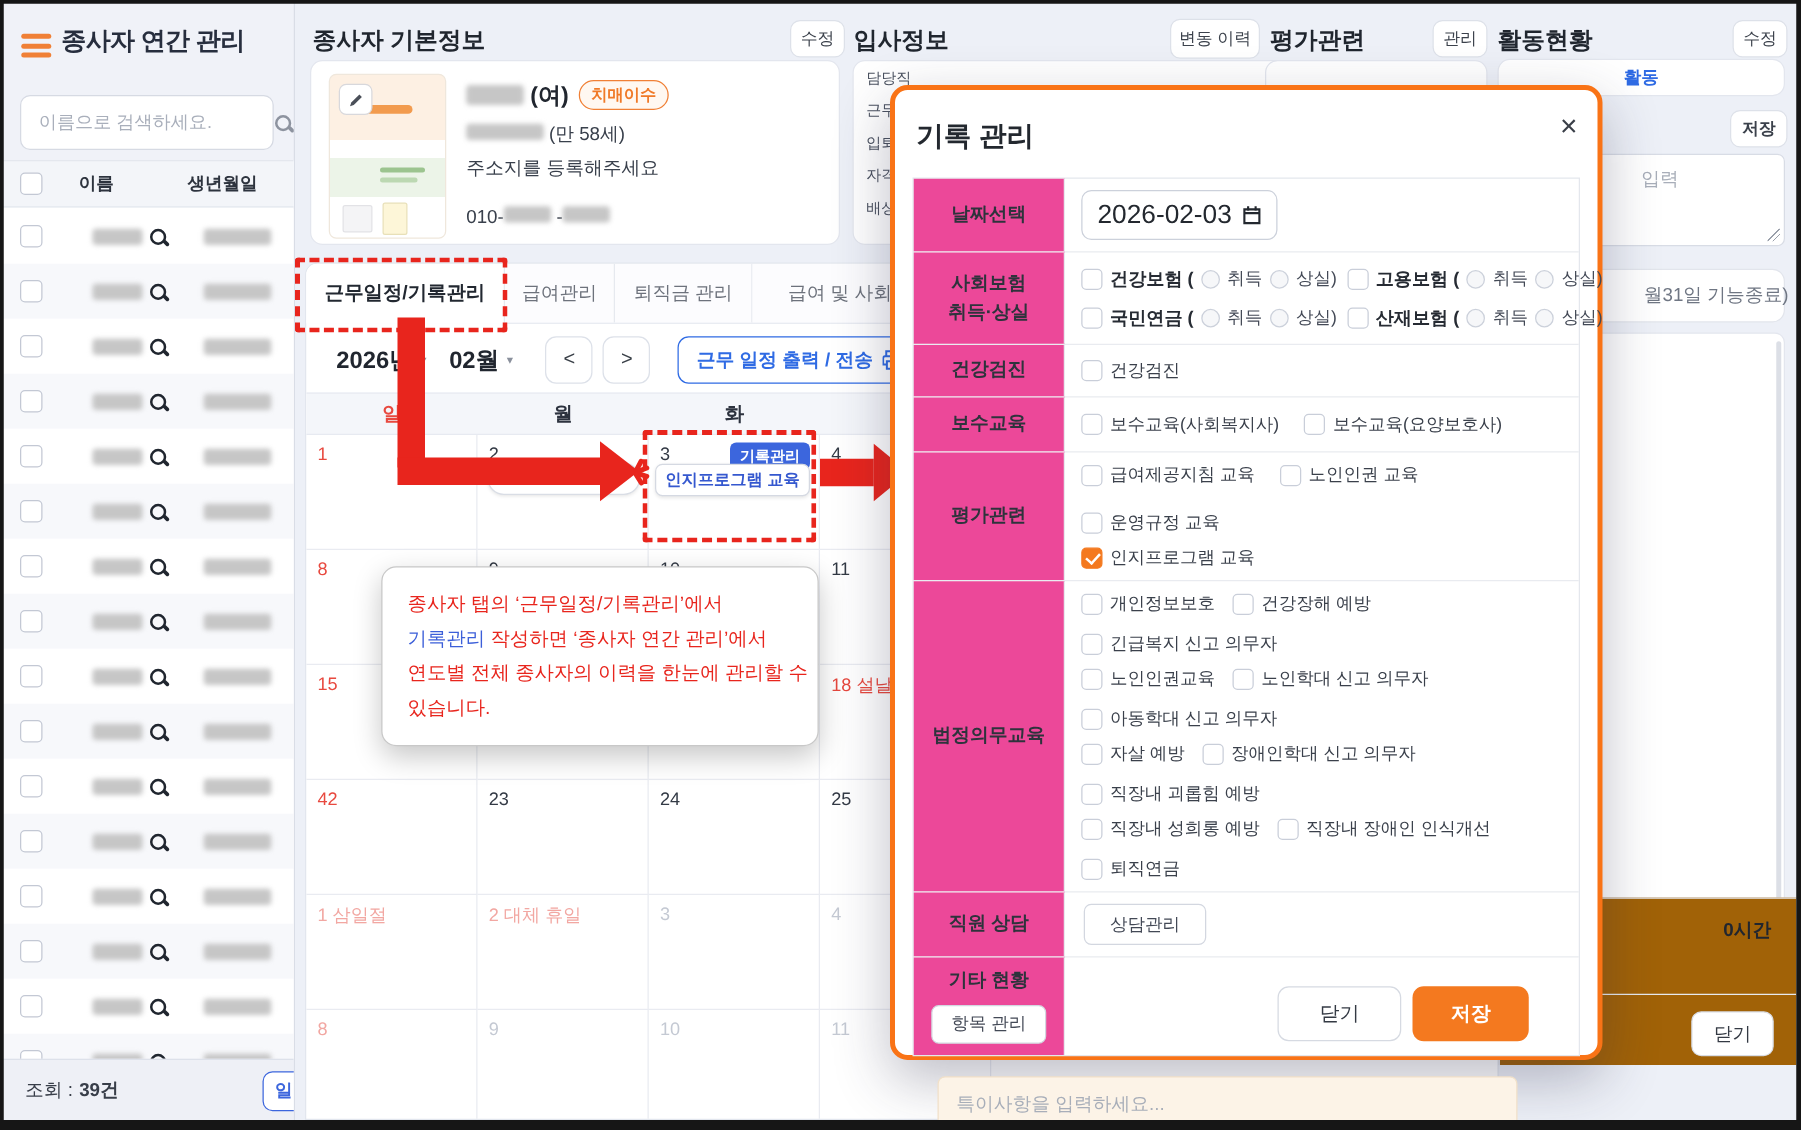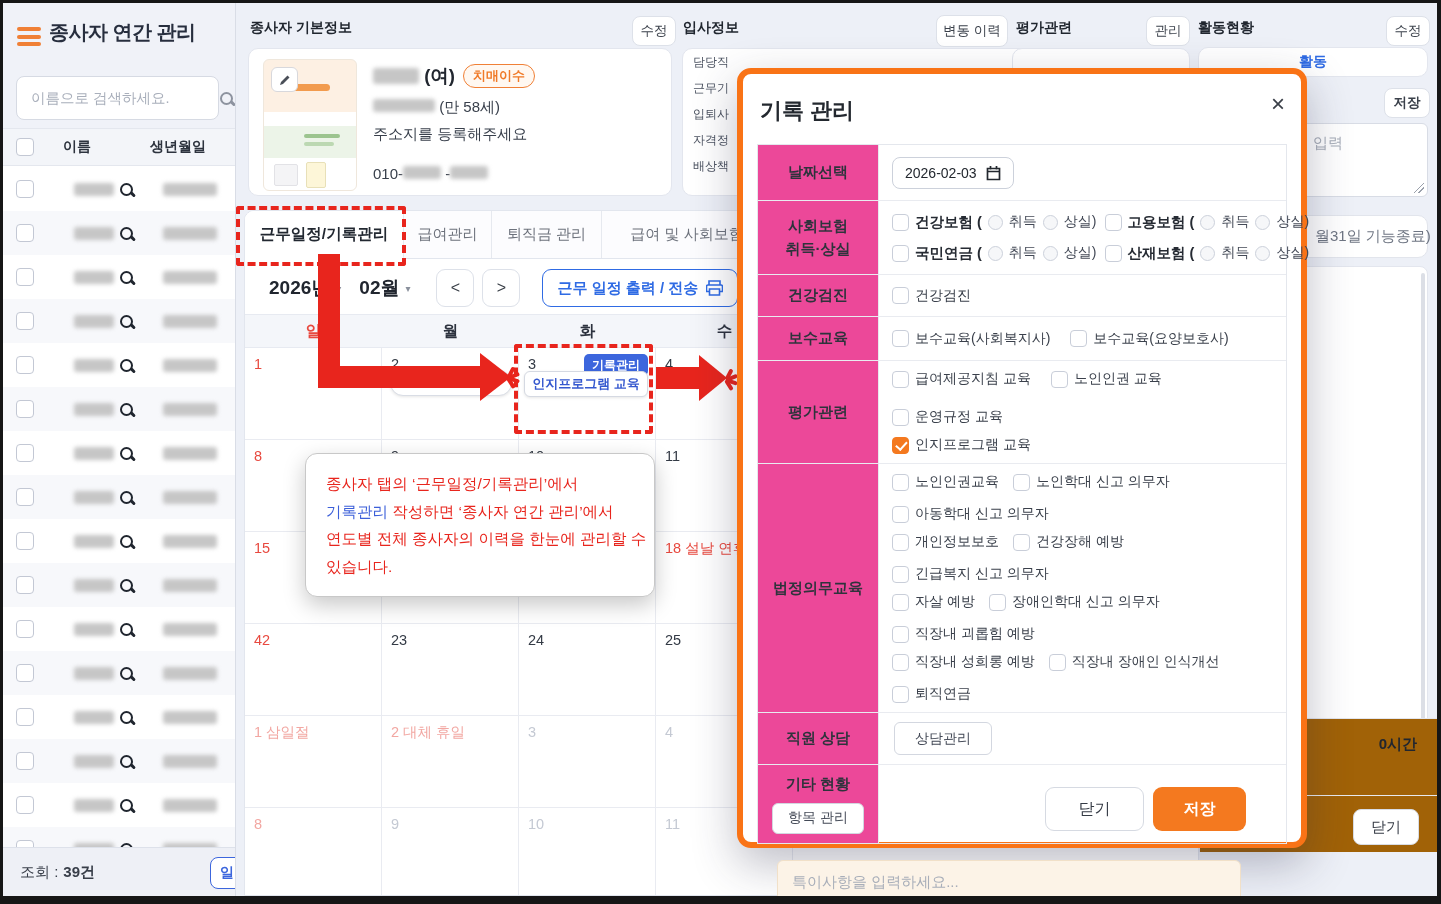--- a/index.html
+++ b/index.html
@@ -39,21 +39,21 @@
   .w52{width:54px;}
   .sb-row .mag{margin-left:6px;}
   .sb-row .date{margin-left:30px;}
   .sb-foot{position:absolute;left:0;bottom:8px;width:235px;height:49px;background:#eef0f6;border-top:1px solid #dde1ea;display:flex;align-items:center;font-size:15px;color:#383e49;}
   .sb-foot .lbl{margin-left:20px;}
   .sb-foot b{margin-left:5px;font-weight:800;}
   .sb-foot .pbtn{position:absolute;left:210px;top:9px;width:60px;height:32px;background:#fff;border:1.5px solid #3c66dd;border-radius:8px;color:#3c66dd;font-size:14px;font-weight:700;display:flex;align-items:center;padding-left:9px;cursor:pointer;}
 
   
   .main{position:absolute;left:236px;top:0;right:0;bottom:0;background:#edf0f7;}
-  .sec-title{position:absolute;font-size:14px;font-weight:800;color:#20262f;white-space:nowrap;}
+  .sec-title{position:absolute;font-size:19px;font-weight:800;color:#20262f;white-space:nowrap;}
   .hbtn{position:absolute;background:#fff;border:1px solid #dde1e9;border-radius:8px;font-size:13.5px;color:#3b414b;display:flex;align-items:center;justify-content:center;cursor:pointer;white-space:nowrap;}
   .card{position:absolute;background:#fff;border:1px solid #e3e6ee;border-radius:10px;}
   .photo{position:absolute;left:14px;top:10px;width:94px;height:132px;border-radius:6px;border:1px solid #efe7dc;overflow:hidden;background:linear-gradient(#fdf0e3 0,#fdf0e3 52px,#ffffff 52px,#ffffff 66px,#ecf4e8 66px,#ecf4e8 98px,#ffffff 98px);}
   .photo .ph1{position:absolute;left:26px;top:24px;width:40px;height:7px;background:#f29b4e;border-radius:4px;}
   .photo .ph2{position:absolute;left:40px;top:74px;width:36px;height:4px;background:#9cc48f;border-radius:2px;}
   .photo .ph3{position:absolute;left:40px;top:82px;width:30px;height:4px;background:#bcd8b2;border-radius:2px;}
   .photo .ph4{position:absolute;left:10px;top:104px;width:24px;height:22px;background:#f4f4f6;border:1px solid #e2e2e6;border-radius:2px;}
   .photo .ph5{position:absolute;left:42px;top:102px;width:20px;height:26px;background:#fdf6d8;border:1px solid #e8e0b8;border-radius:2px;}
   .photo-edit{position:absolute;left:7px;top:7px;width:27px;height:25px;background:#fff;border:1px solid #d8d8dc;border-radius:6px;display:flex;align-items:center;justify-content:center;cursor:pointer;}
   .badge-dem{display:inline-block;margin-left:8px;padding:2px 9px;border:1.5px solid #f08036;background:#fff8f1;color:#f07a28;border-radius:14px;font-size:13px;font-weight:700;vertical-align:2px;}
@@ -121,38 +121,38 @@
   .spark i:nth-child(2){transform:rotate(-21deg);}
   .spark i:nth-child(3){transform:rotate(18deg);}
   .spark i:nth-child(4){transform:rotate(58deg);}
   .spark1{left:506px;top:364px;}
   .spark2{left:724px;top:366px;}
   .tooltip{position:absolute;left:305px;top:453px;width:350px;background:#fff;border:1px solid #c8c8c8;border-radius:12px;box-shadow:0 8px 22px rgba(0,0,0,.22);padding:16px 20px;z-index:31;}
   .tooltip div{font-size:15.5px;color:#e8251d;line-height:1.78;white-space:nowrap;}
   .tooltip .blue{color:#3c5fd9;}
 
   
-  .modal{position:absolute;left:737px;top:68px;width:570px;height:780px;background:#fff;border:6px solid #f97316;border-radius:14px;box-shadow:0 16px 45px rgba(40,40,70,.30);z-index:40;}
+  .modal{position:absolute;left:712px;top:68px;width:570px;height:780px;background:#fff;border:4px solid #f97316;border-radius:14px;box-shadow:0 16px 45px rgba(40,40,70,.30);z-index:40;}
   .m-head{position:relative;padding:22px 24px 16px 17px;}
   .m-title{font-size:22px;font-weight:800;color:#23282f;}
   .m-close{position:absolute;right:16px;top:18px;font-size:24px;color:#3a3f48;cursor:pointer;line-height:1;}
   .m-table{margin:2px 14px 0 14px;border:1px solid #e4e7ed;}
   .mrow{display:flex;border-bottom:1px solid #e9ebf0;}
   .mrow:last-child{border-bottom:0;}
   .mlabel{width:121px;flex:none;background:#ec4899;border-right:1px solid #e7e9ef;display:flex;flex-direction:column;align-items:center;justify-content:center;font-size:15px;font-weight:700;color:#2e333c;line-height:1.35;text-align:center;gap:8px;}
   .mcontent{flex:1;padding:9px 13px;display:flex;flex-direction:column;justify-content:center;gap:10px;}
   .r-date{min-height:56px;}
   .r-ins{min-height:74px;}
   .r-chk{min-height:42px;}
   .r-trn{min-height:44px;}
   .r-evl{min-height:74px;}
   .r-leg{min-height:128px;}
   .r-cns{min-height:50px;}
   .r-etc{min-height:78px;}
-  .dateinput{display:inline-flex;align-items:center;gap:9px;border:1px solid #ccd1db;border-radius:8px;padding:7px 12px;font-size:14px;color:#23282f;width:max-content;cursor:pointer;background:#fff;}
+  .dateinput{display:inline-flex;align-items:center;gap:9px;border:1px solid #ccd1db;border-radius:8px;padding:7px 12px;font-size:21px;color:#23282f;width:max-content;cursor:pointer;background:#fff;}
   .ins-grid{display:grid;grid-template-columns:1fr 1fr;row-gap:12px;column-gap:8px;}
   .ci{display:flex;align-items:center;gap:6px;font-size:14px;color:#3a404b;cursor:pointer;white-space:nowrap;}
   .ci b{font-size:14.5px;color:#262b33;}
   .mcb{display:inline-block;width:17px;height:17px;border:1.5px solid #c9ced9;border-radius:4px;background:#fff;flex:none;cursor:pointer;}
   .mcb.checked{background:#f4791f;border-color:#f4791f;position:relative;}
   .mcb.checked::after{content:"";position:absolute;left:5px;top:1.5px;width:4.5px;height:9px;border:solid #fff;border-width:0 2.2px 2.2px 0;transform:rotate(42deg);}
   .rd{display:inline-block;width:15px;height:15px;border:1.5px solid #ccd1db;border-radius:50%;background:#f6f7f9;flex:none;cursor:pointer;}
   .rlab{color:#434956;}
   .hline{display:flex;align-items:center;gap:20px;flex-wrap:wrap;}
   .hline.tight{gap:14px;}
@@ -556,43 +556,43 @@
               <span>인지프로그램 교육</span>
             </label>
         </div>
       </div>
       <div class="mrow r-leg">
         <div class="mlabel">법정의무교육</div>
         <div class="mcontent" id="legal-lines">
             <div class="hline tight">
               <label class="ci">
                 <span class="mcb"></span>
-                <span>노인인권교육</span>
-              </label>
-              <label class="ci">
-                <span class="mcb"></span>
-                <span>노인학대 신고 의무자</span>
-              </label>
-              <label class="ci">
-                <span class="mcb"></span>
-                <span>아동학대 신고 의무자</span>
+                <span>개인정보보호</span>
+              </label>
+              <label class="ci">
+                <span class="mcb"></span>
+                <span>건강장해 예방</span>
+              </label>
+              <label class="ci">
+                <span class="mcb"></span>
+                <span>긴급복지 신고 의무자</span>
               </label>
             </div>
             <div class="hline tight">
               <label class="ci">
                 <span class="mcb"></span>
-                <span>개인정보보호</span>
-              </label>
-              <label class="ci">
-                <span class="mcb"></span>
-                <span>건강장해 예방</span>
-              </label>
-              <label class="ci">
-                <span class="mcb"></span>
-                <span>긴급복지 신고 의무자</span>
+                <span>노인인권교육</span>
+              </label>
+              <label class="ci">
+                <span class="mcb"></span>
+                <span>노인학대 신고 의무자</span>
+              </label>
+              <label class="ci">
+                <span class="mcb"></span>
+                <span>아동학대 신고 의무자</span>
               </label>
             </div>
             <div class="hline tight">
               <label class="ci">
                 <span class="mcb"></span>
                 <span>자살 예방</span>
               </label>
               <label class="ci">
                 <span class="mcb"></span>
                 <span>장애인학대 신고 의무자</span>

